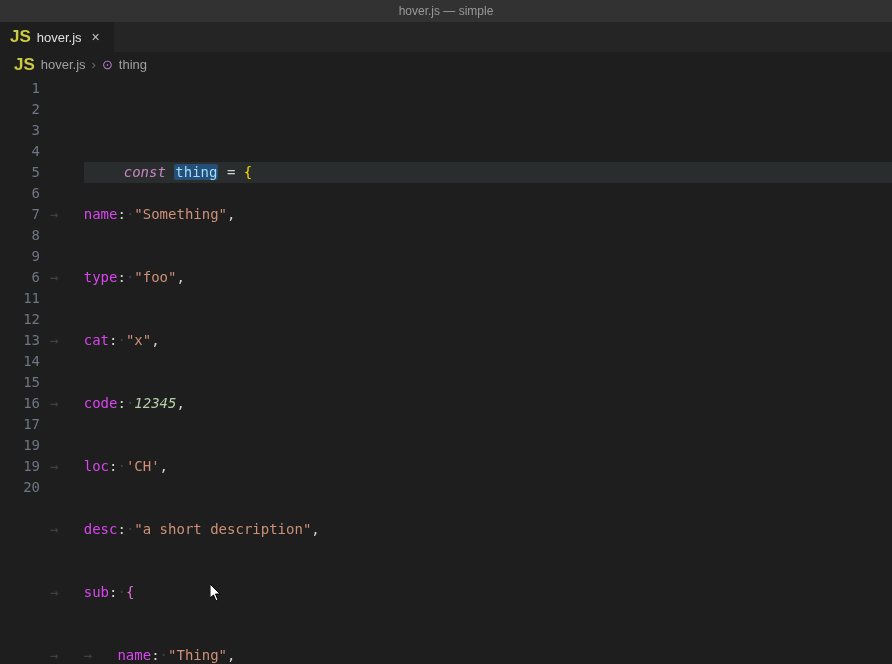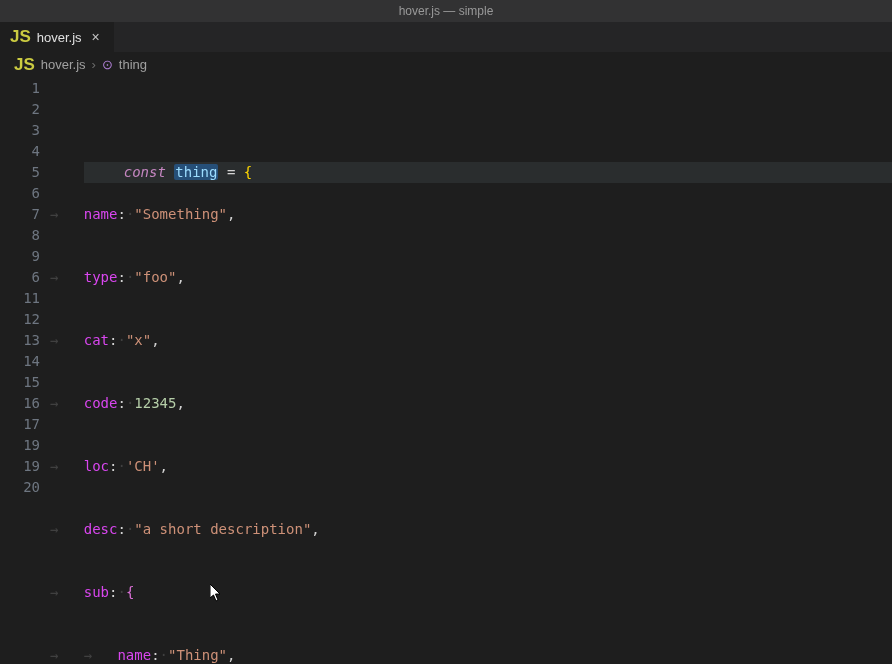--- a/index.html
+++ b/index.html
@@ -96,21 +96,21 @@
       line-height: 21px;
       white-space: pre;
       position: relative;
     }
     .code-line { height: 21px; }
     .active-line { background: #2a2d2e; display: inline-block; width: 100%; }
     .tok-keyword { color: #c586c0; font-style: italic; padding-left: 40px; }
     .tok-var { color: #9cdcfe; }
     .tok-property { color: #d946ef; }
     .tok-string { color: #ce9178; }
-    .tok-number { color: #b5cea8; }
+    .tok-number { color: #b5cea8; font-style: italic; }
     .tok-punct { color: #d4d4d4; }
     .tok-brace { color: #ffd700; }
     .tok-brace2 { color: #da70d6; }
     .highlight { background: #264f78; border-radius: 2px; padding: 0 1px;}
     .ws-arrow { color: #404040; }
     .ws-dot { color: #404040; }
     .cursor-pointer {
       position: absolute;
       left: 210px;
       top: 584px;

